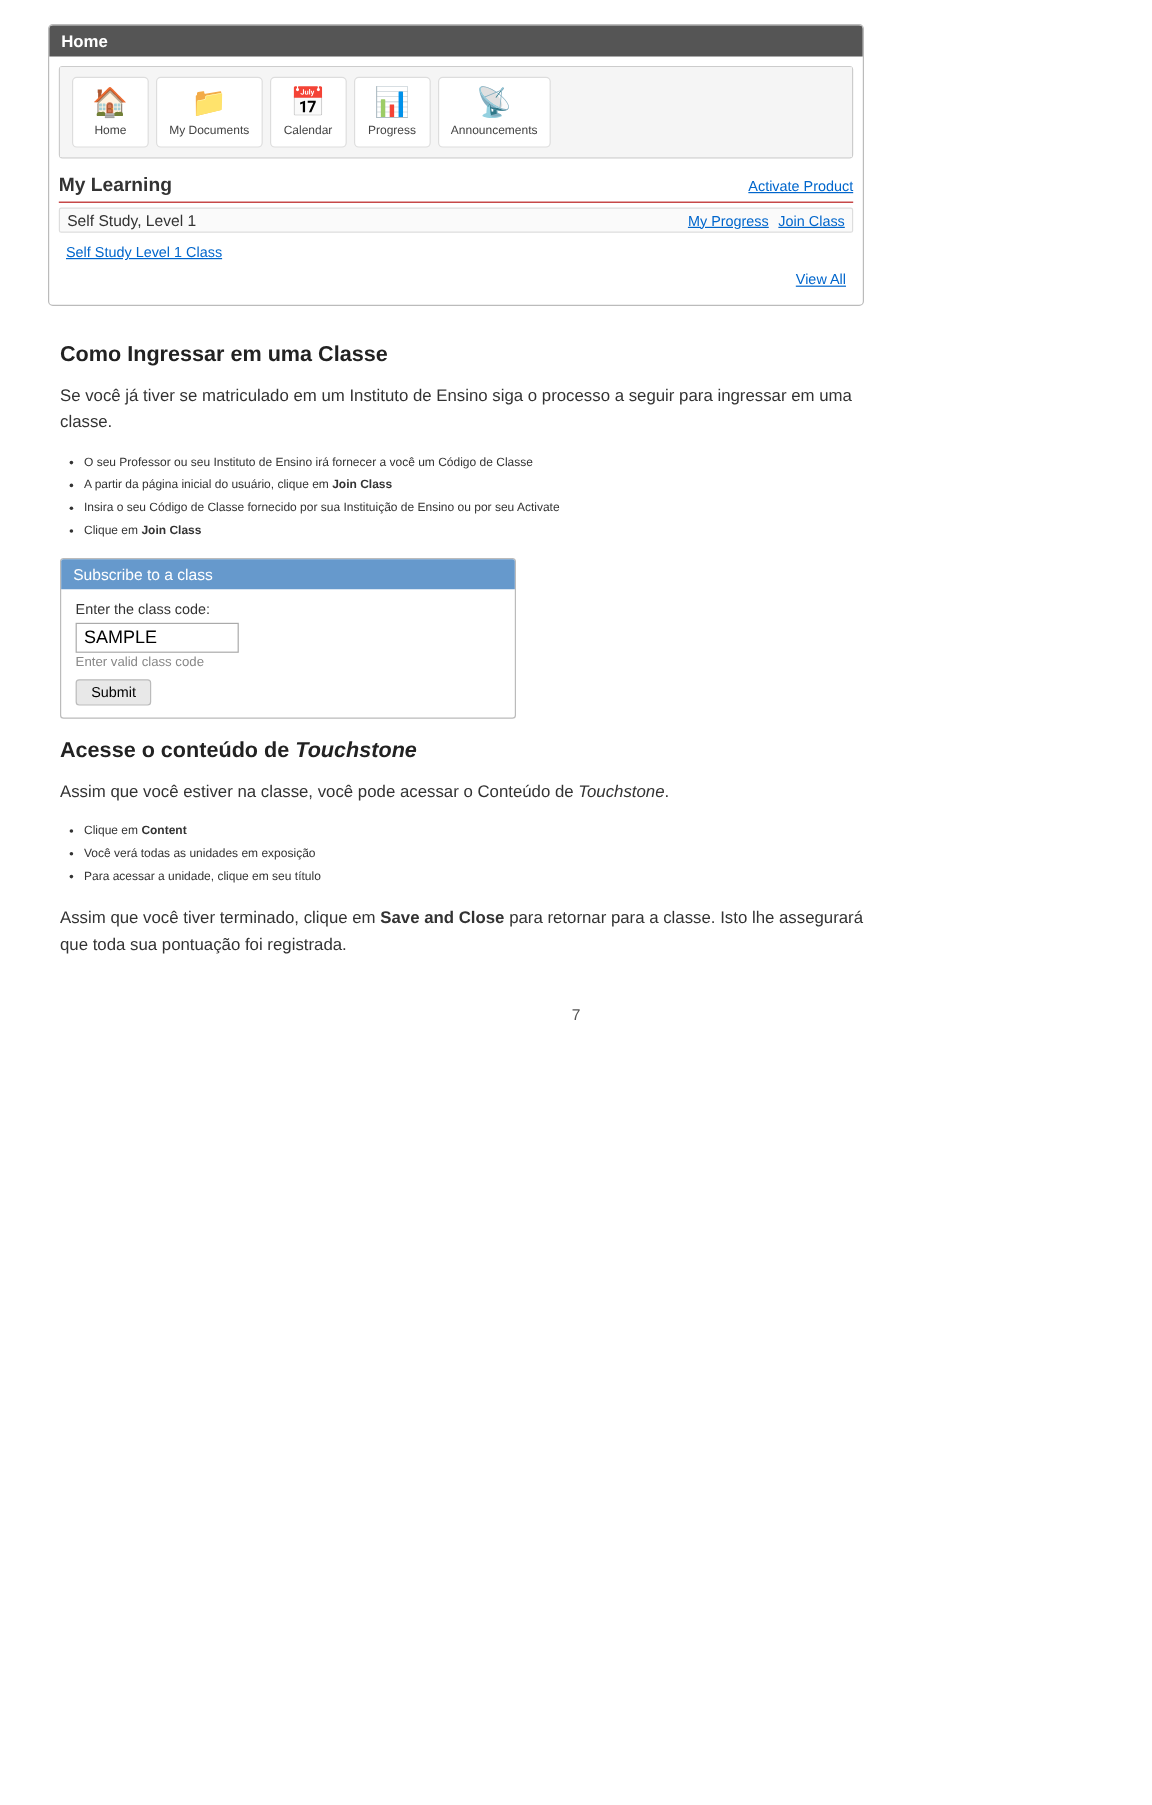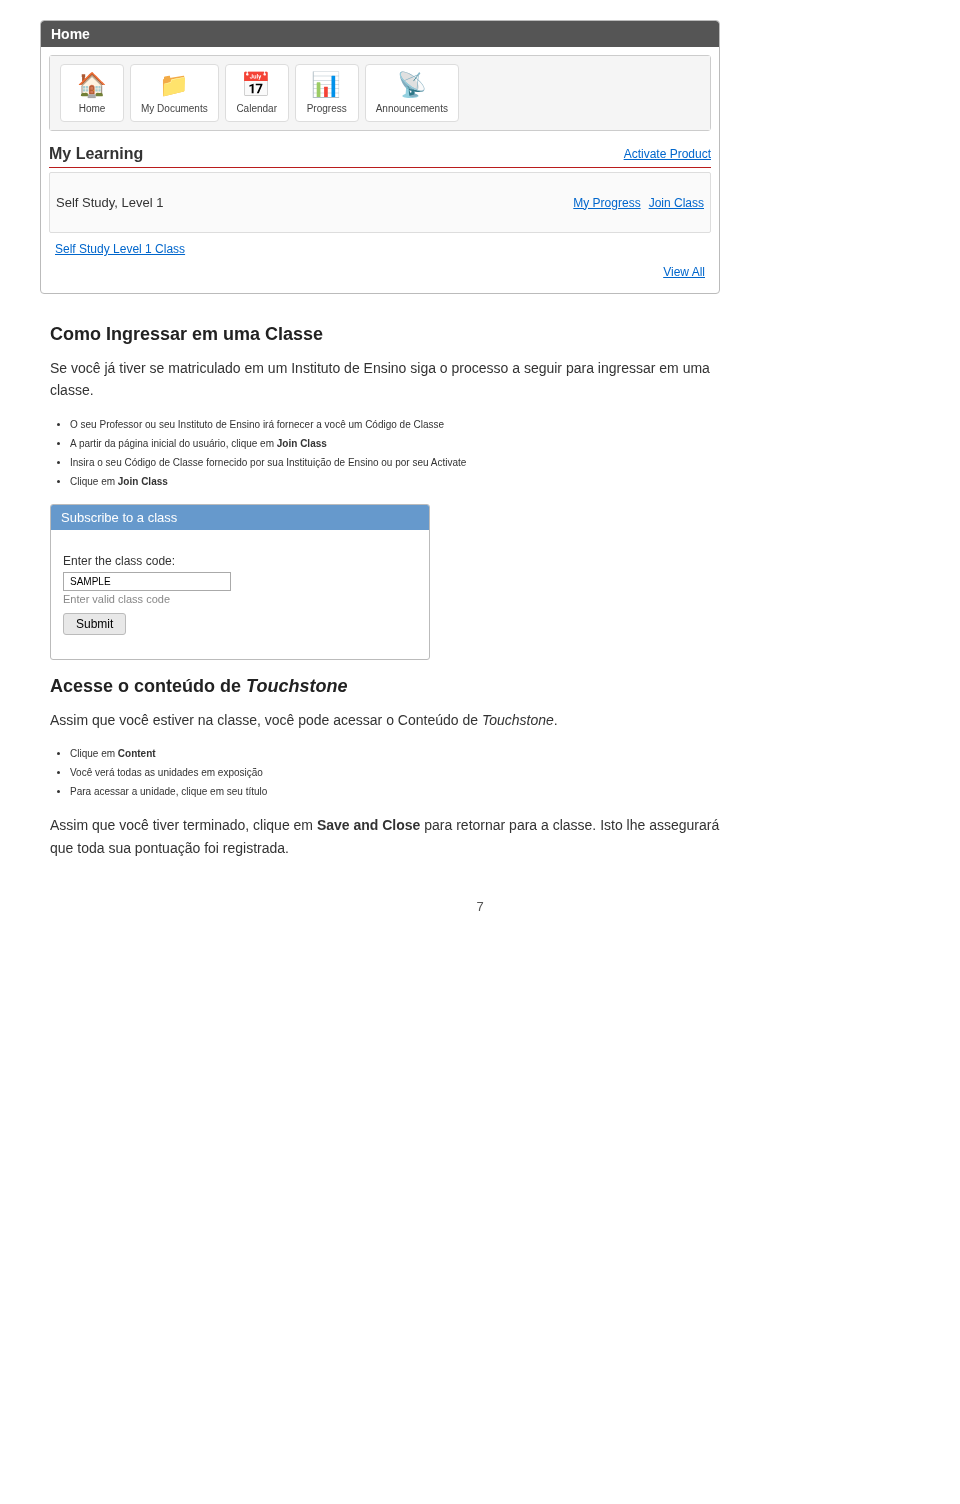--- a/index.html
+++ b/index.html
@@ -100,21 +100,21 @@
       font-size: 12px;
       color: #0066cc;
       text-decoration: underline;
       cursor: pointer;
     }
 
     .learning-row {
       display: flex;
       justify-content: space-between;
       align-items: center;
-      padding: 22px 6px;
+      padding: 2px 6px;
       border: 1px solid #ddd;
       border-radius: 2px;
       background: #fafafa;
       margin-bottom: 4px;
       gap: 32px;
     }
 
     .learning-row-title {
       font-size: 13px;
       color: #333;
@@ -200,35 +200,35 @@
     .subscribe-title-bar {
       background: #6699cc;
       color: #fff;
       padding: 5px 10px;
       font-size: 13px;
       font-weight: normal;
       border-radius: 2px 2px 0 0;
     }
 
     .subscribe-body {
-      padding: 24px 12px;
+      padding: 10px 12px;
     }
 
     .subscribe-label {
       font-size: 12px;
       color: #333;
       margin-bottom: 4px;
       display: block;
     }
 
     .subscribe-input {
       border: 1px solid #aaa;
       padding: 3px 6px;
-      font-size: 10px;
-      width: 168px;
+      font-size: 15px;
+      width: 136px;
       margin-bottom: 2px;
       display: block;
     }
 
     .subscribe-hint {
       font-size: 11px;
       color: #888;
       margin-bottom: 8px;
     }
 

